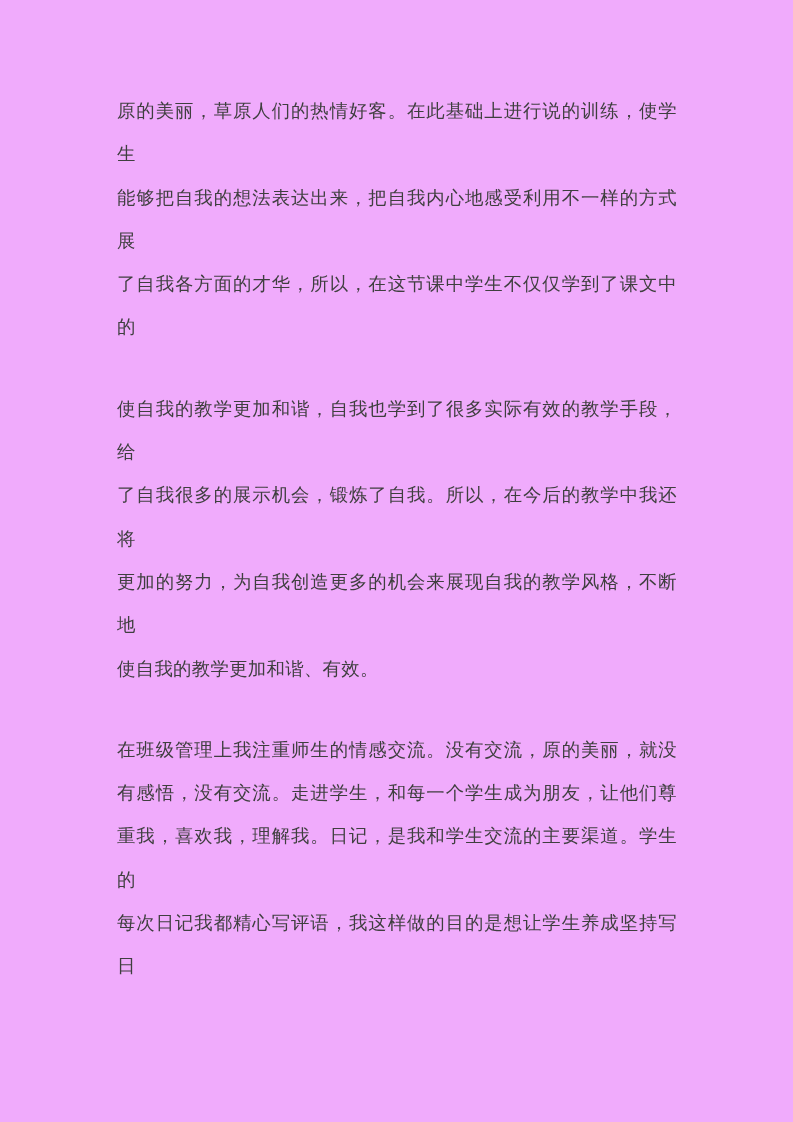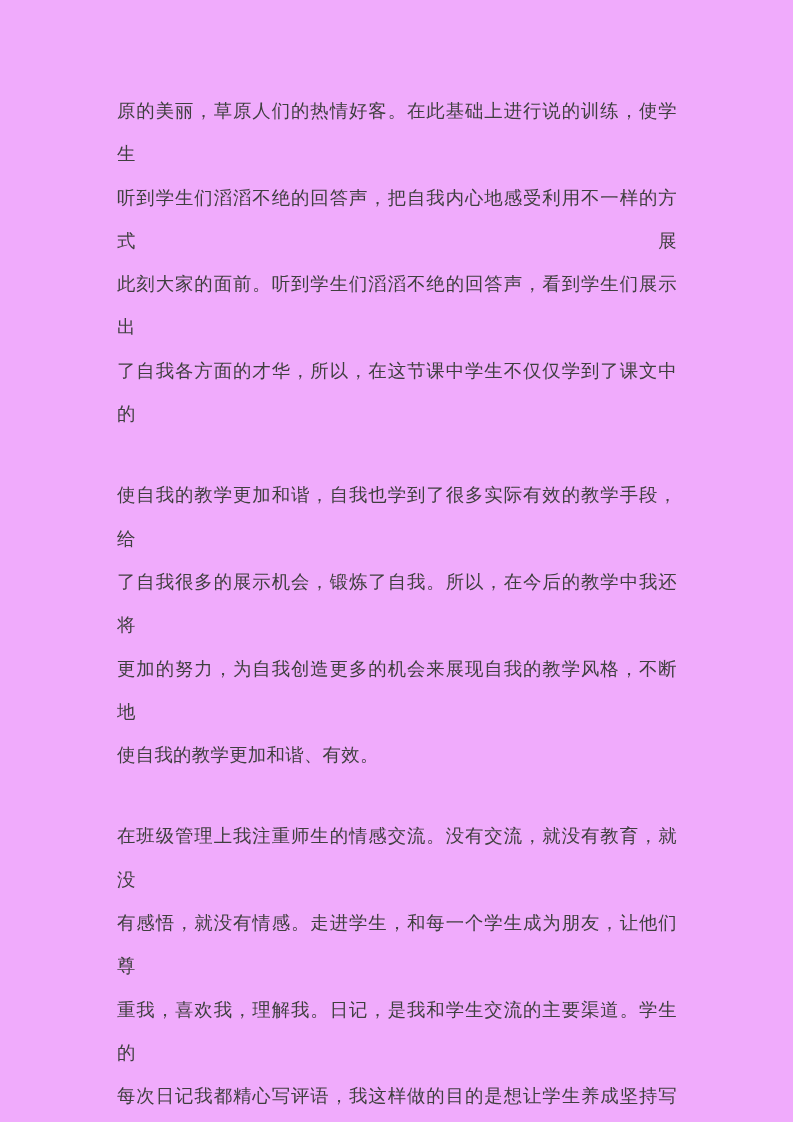--- a/index.html
+++ b/index.html
@@ -42,30 +42,29 @@
     text-align-last: left;
   }
 </style>
 </head>
 <body>
 
 <div class="page">
   <div class="text-block">
       <div class="para">
         <div class="line">原的美丽，草原人们的热情好客。在此基础上进行说的训练，使学生</div>
-        <div class="line">听到学生们滔滔不绝的回答声，把自我内心地感受利用不一样的方式展</div>
-        <div class="line">此刻大家的面前。听到学生们滔滔不绝的回答声，看到学生们展示出</div>
+        <div class="line">能够把自我的想法表达出来，把自我内心地感受利用不一样的方式展</div>
         <div class="line">了自我各方面的才华，所以，在这节课中学生不仅仅学到了课文中的</div>
       </div>
       <div class="para">
         <div class="line">使自我的教学更加和谐，自我也学到了很多实际有效的教学手段，给</div>
         <div class="line">了自我很多的展示机会，锻炼了自我。所以，在今后的教学中我还将</div>
         <div class="line">更加的努力，为自我创造更多的机会来展现自我的教学风格，不断地</div>
         <div class="line last">使自我的教学更加和谐、有效。</div>
       </div>
       <div class="para">
-        <div class="line">在班级管理上我注重师生的情感交流。没有交流，就没有教育，就没</div>
-        <div class="line">有感悟，就没有情感。走进学生，和每一个学生成为朋友，让他们尊</div>
+        <div class="line">在班级管理上我注重师生的情感交流。没有交流，原的美丽，就没</div>
+        <div class="line">有感悟，没有交流。走进学生，和每一个学生成为朋友，让他们尊</div>
         <div class="line">重我，喜欢我，理解我。日记，是我和学生交流的主要渠道。学生的</div>
         <div class="line">每次日记我都精心写评语，我这样做的目的是想让学生养成坚持写日</div>
       </div>
     </div>
 </div>
 
 </body></html>

